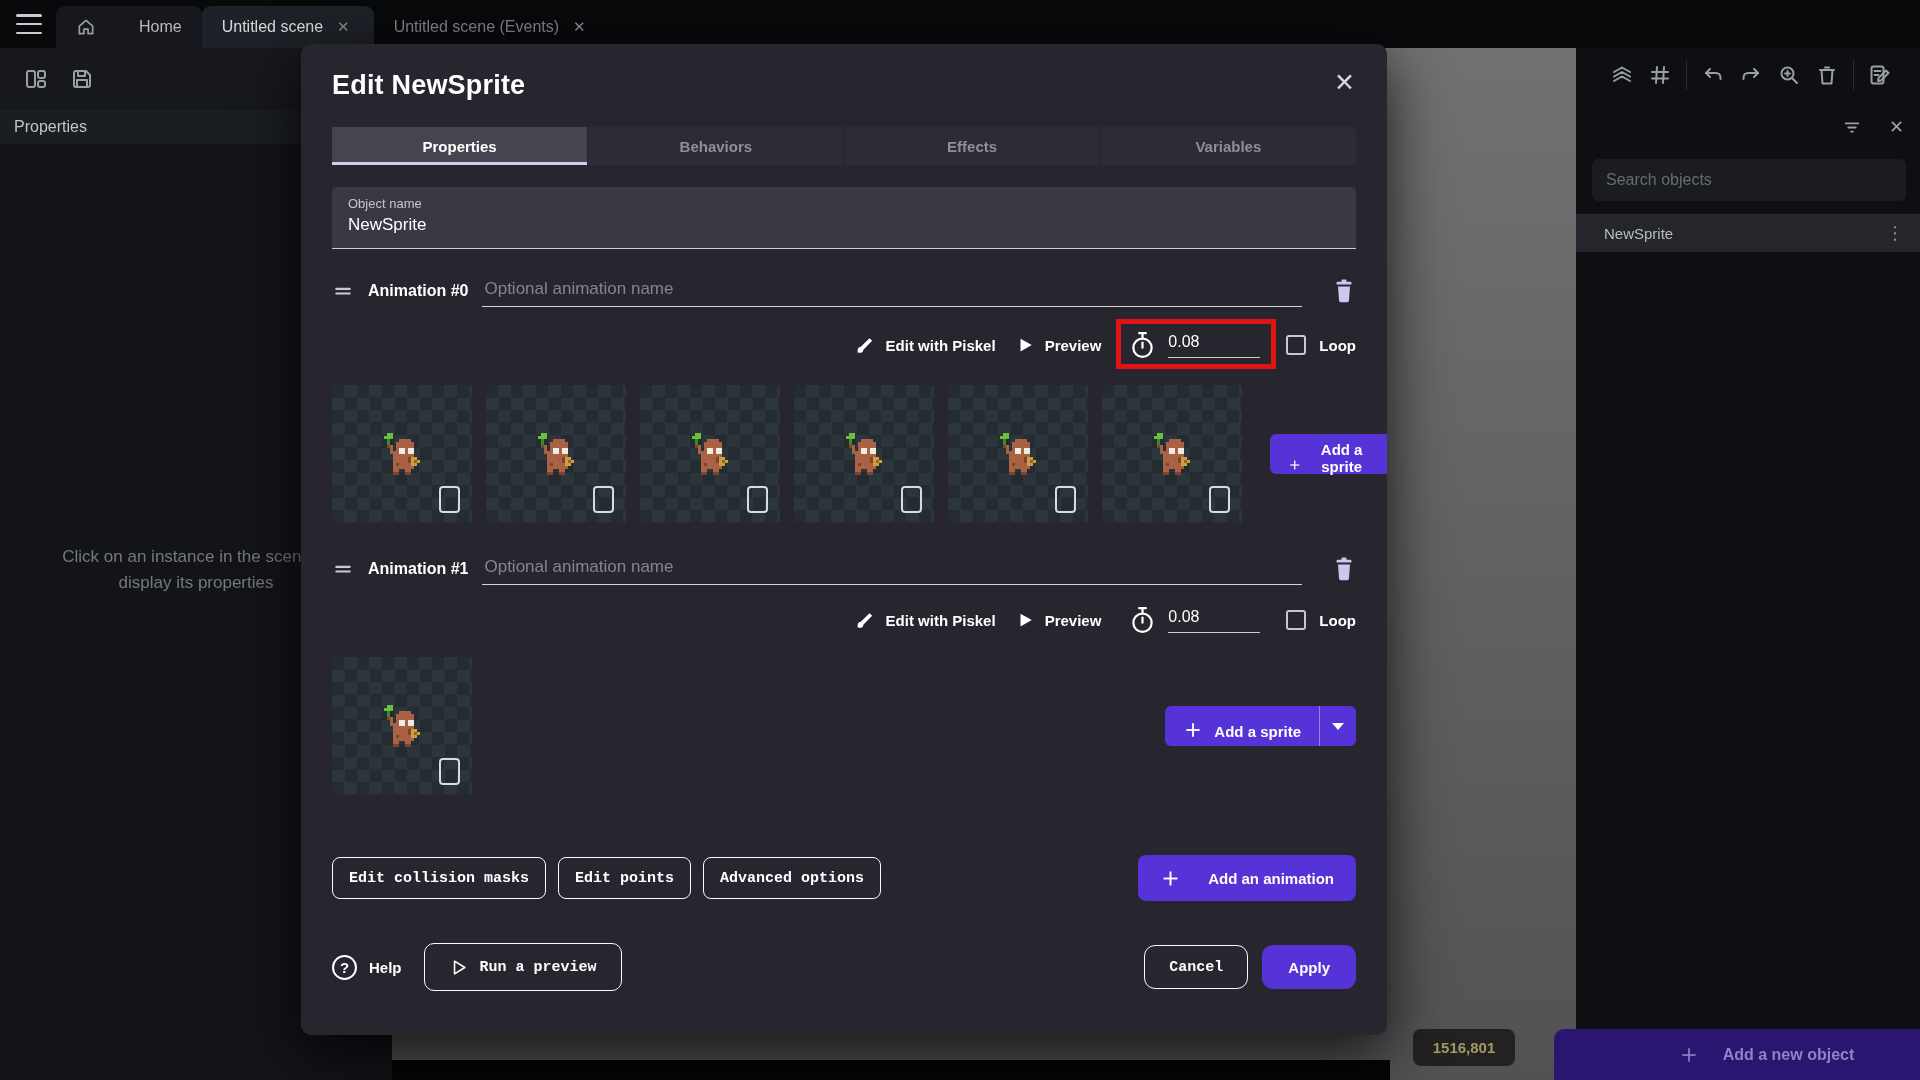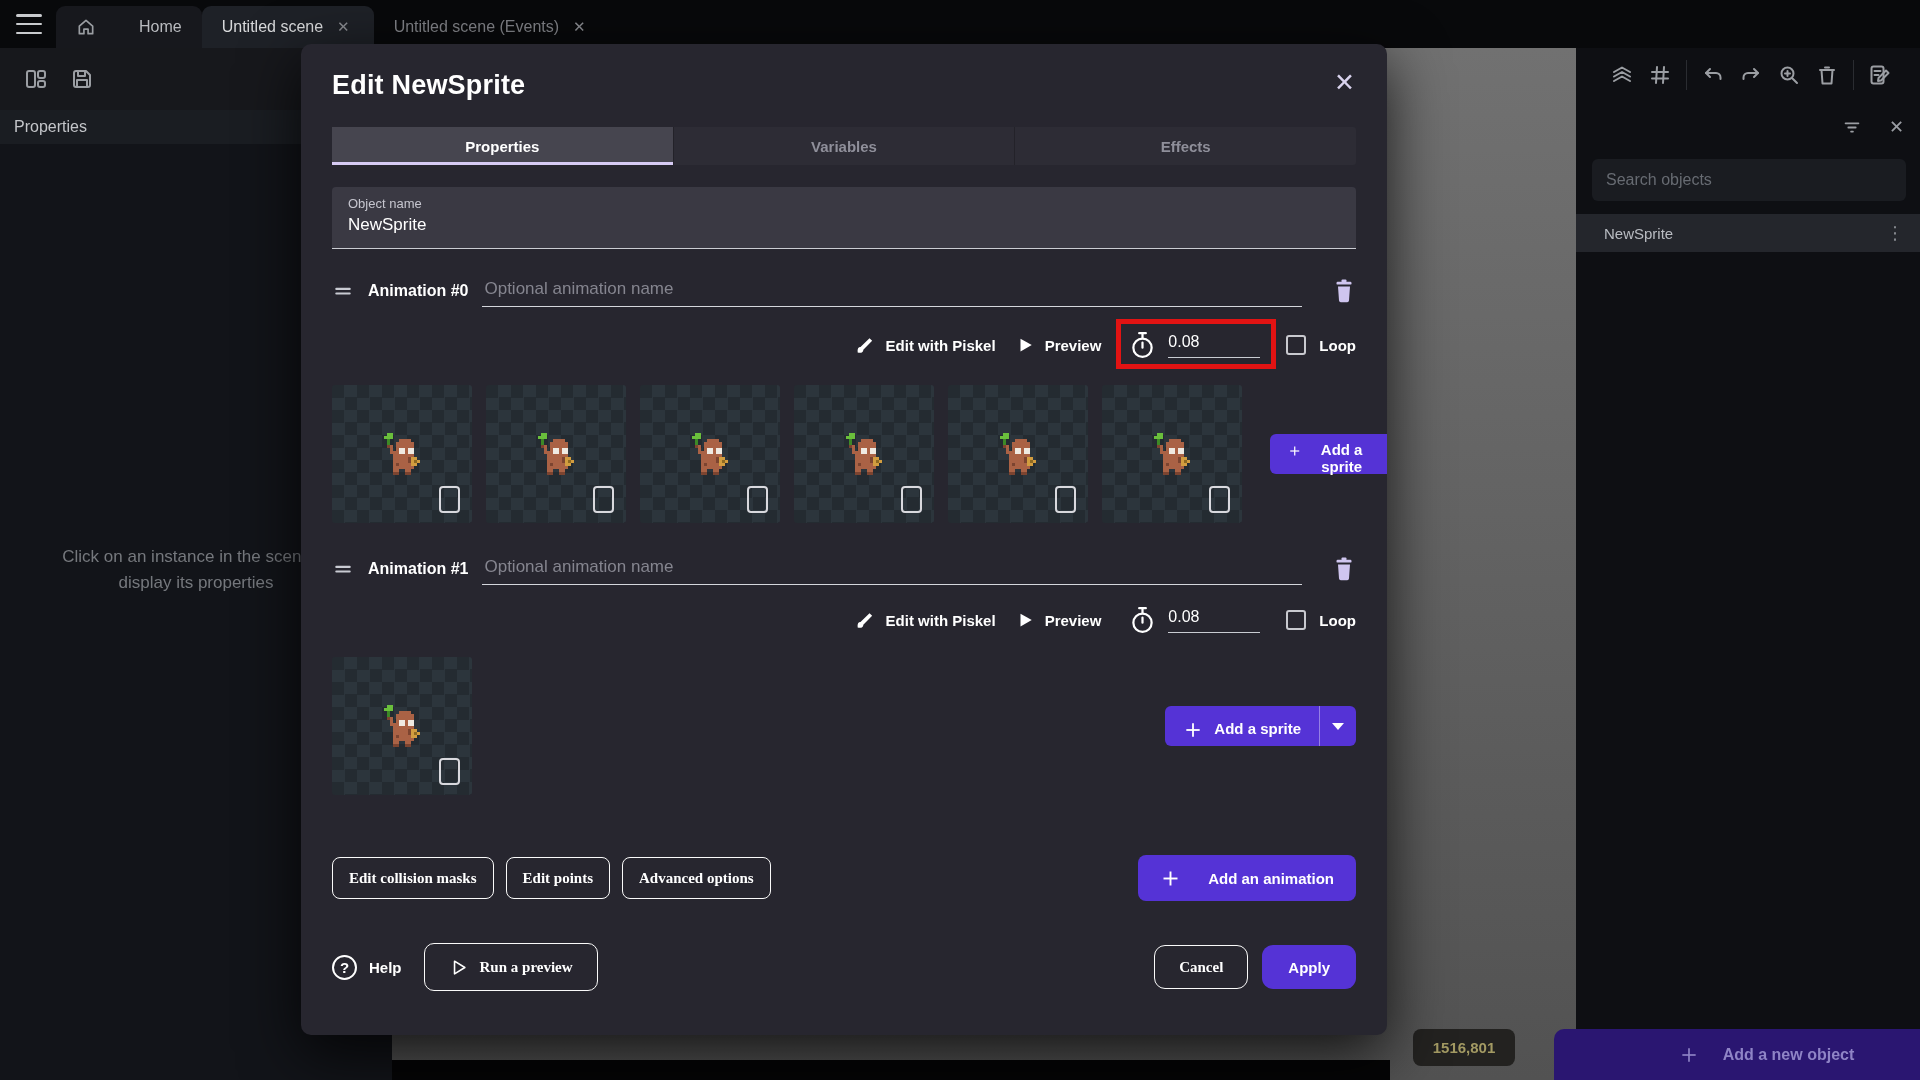--- a/index.html
+++ b/index.html
@@ -95,27 +95,27 @@
     background-image:conic-gradient(#2c353c 25%, #242b31 0 50%, #2c353c 0 75%, #242b31 0);
     background-size:25px 25px; cursor:pointer; }
   .tile svg { position:absolute; left:49px; top:48px; }
   .tile .checkbox { position:absolute; right:12px; bottom:10px; width:21px; height:27px; border-radius:4px;
     border-color:#d9d9de; }
   .spacer { flex:1; }
 
   .purplebtn { background:#5533d6; border:none; color:#fff; font-weight:bold; font-size:15px;
     display:flex; align-items:center; border-radius:6px; cursor:pointer; font-family:inherit; }
   .addsprite { height:40px; }
-  .addsprite .main { display:flex; align-items:flex-start; gap:11px; padding:0 18px;margin-top:8px; }
+  .addsprite .main { display:flex; align-items:flex-end; gap:11px; padding:0 18px;margin-top:8px; }
   .addsprite .div { width:1px; height:40px; background:rgba(255,255,255,.38); }
   .addsprite .caret { width:36px; display:flex; align-items:center; justify-content:center; }
 
   .outlinebtn { background:transparent; border:1px solid #fafafa; border-radius:8px; color:#fff;
     font-weight:bold; font-size:15px; height:42px; padding:0 16px; display:flex; align-items:center;
-    gap:12px; cursor:pointer; font-family:Liberation Serif, serif; white-space:nowrap; }
+    gap:12px; cursor:pointer; font-family:Liberation Mono, monospace; white-space:nowrap; }
 
   #secondary { display:flex; align-items:center; gap:12px; margin-top:60px; }
   #addanim { height:46px; border-radius:8px; padding:0 22px; gap:27px; }
 
   #dlgfooter { display:flex; align-items:center; margin-top:42px; }
   #helpbtn { display:flex; align-items:center; gap:12px; font-weight:bold; font-size:15px; cursor:pointer; }
   #helpbtn .qcircle { width:25px; height:25px; border:2px solid #fff; border-radius:50%; display:flex;
     align-items:center; justify-content:center; font-size:15px; font-weight:bold; }
   #runpreview { height:48px; border-radius:10px; padding:0 24px; margin-left:22px; }
   #cancelbtn { height:44px; border-radius:11px; padding:0 24px; }
@@ -235,22 +235,23 @@
     </svg>
   <span>Add a new object</span>
 </div>
 
 <div id="dialog">
   <div id="dlg-title">Edit NewSprite</div>
   <div id="dlg-close">✕</div>
 
   <div id="dlg-tabs">
     <div class="dtab on">Properties</div>
+    <div class="dtab">Behaviors</div>
+    <div class="dtab">Effects</div>
     <div class="dtab">Variables</div>
-    <div class="dtab">Effects</div>
   </div>
 
   <div id="objfield">
     <div class="flabel">Object name</div>
     <input value="NewSprite" style="">
   </div>
 
   <div class="animhead">
     <svg width="22" height="20" viewBox="0 0 24 24" style="stroke:#c9cbd3; stroke-width:2.6; stroke-linecap:round;">
         <line x1="4" y1="9.5" x2="20" y2="9.5"></line>

